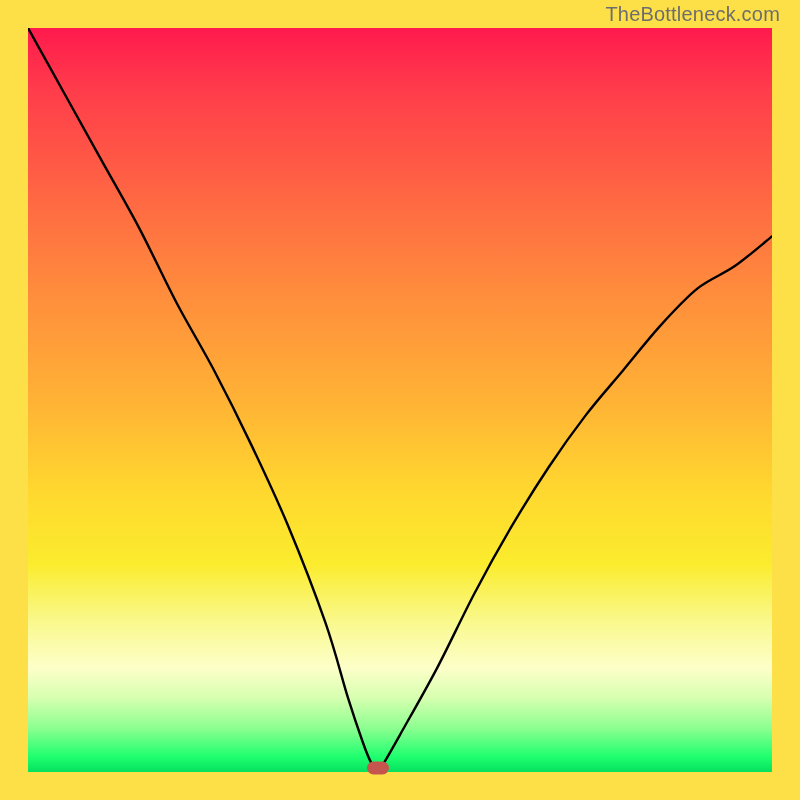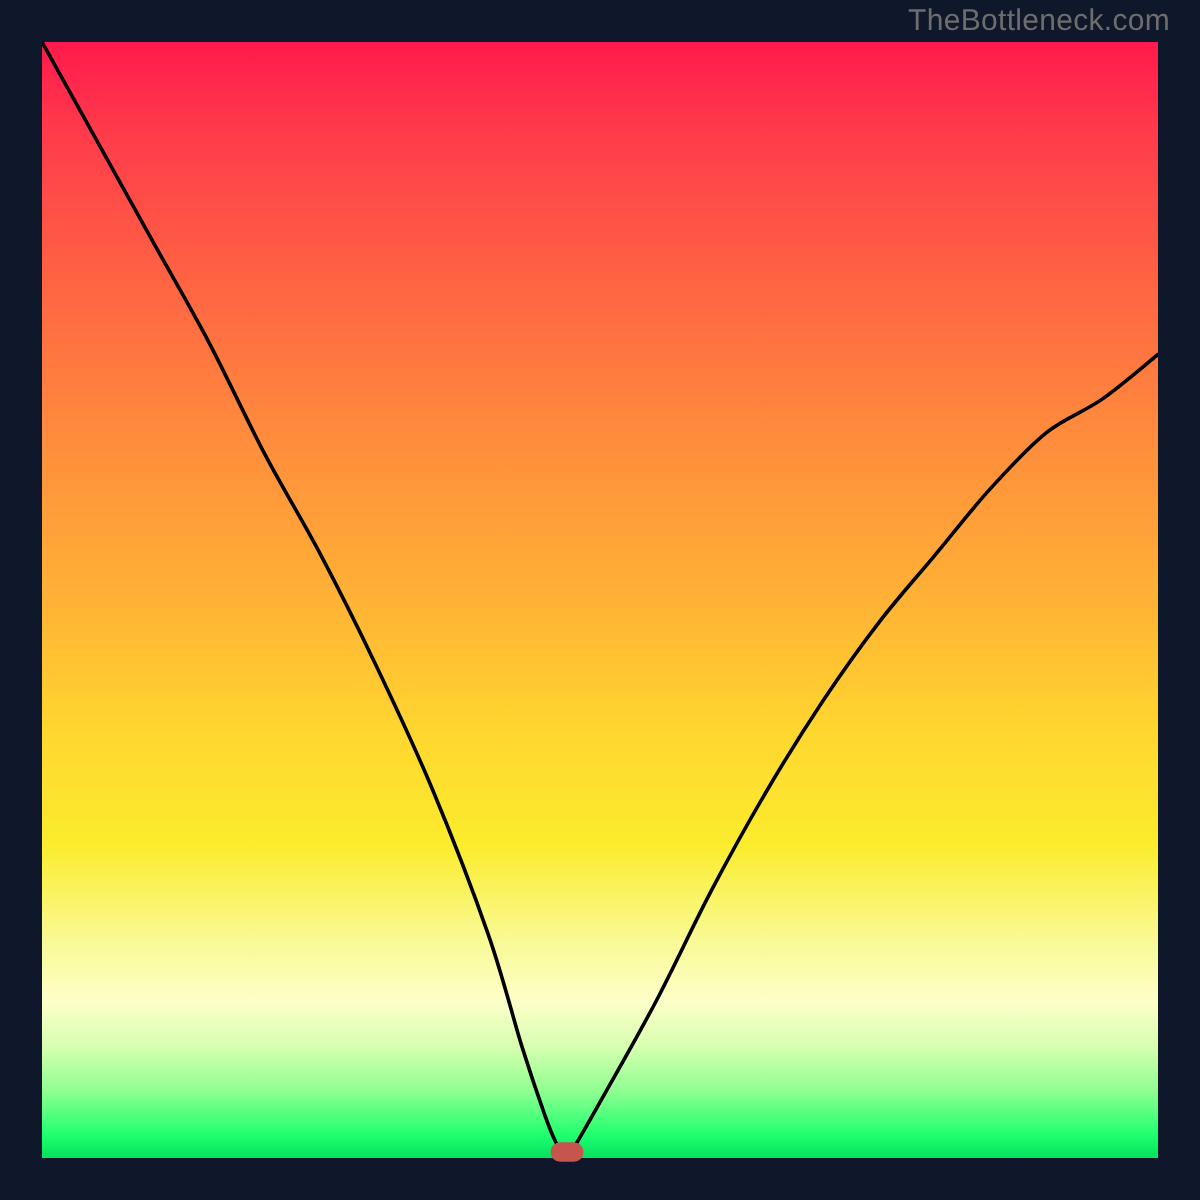--- a/index.html
+++ b/index.html
@@ -8,21 +8,21 @@
     width: 800px;
     height: 800px;
     overflow: hidden;
     background: #000;
     font-family: Arial, Helvetica, sans-serif;
   }
   .frame {
     position: relative;
     width: 800px;
     height: 800px;
-    background: #0f172a;
+    background: #fde047;
   }
   .plot-area {
     position: absolute;
     left: 28px;
     top: 28px;
     width: 744px;
     height: 744px;
     
     background: linear-gradient(
       to bottom,

